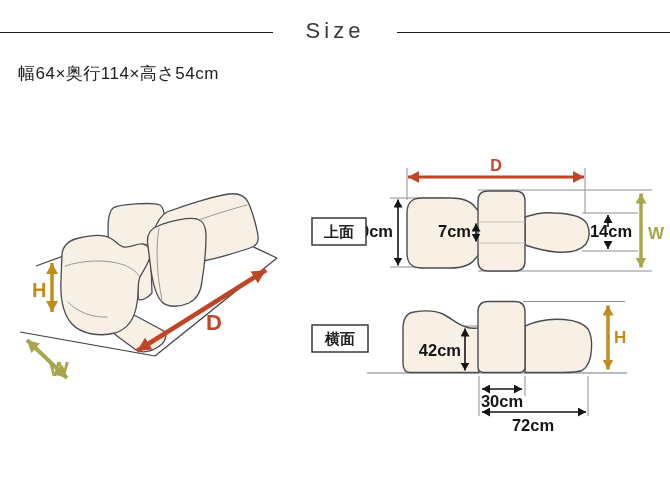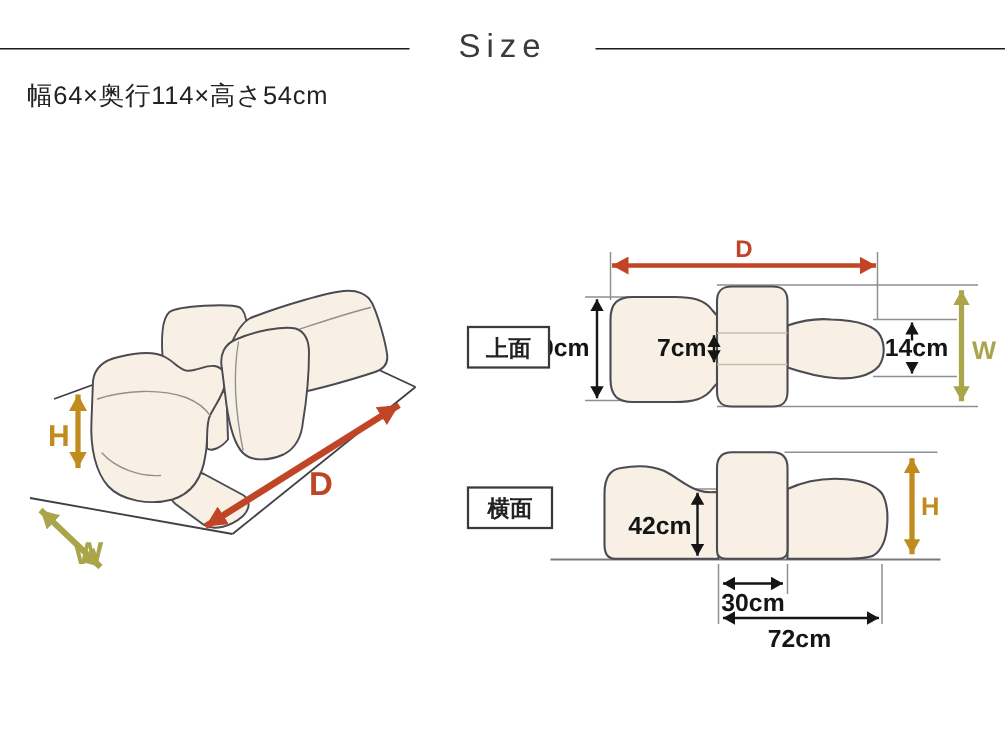--- a/index.html
+++ b/index.html
@@ -10,21 +10,21 @@
   
   .header{position:absolute;left:0;top:18px;width:670px;height:26px;
     display:flex;align-items:center;}
   .rule{flex:1 1 auto;height:0;border-top:1.5px solid #1c1c1c;margin-top:2px;}
   .header h1{flex:0 0 auto;margin:0 33px;font-size:22px;font-weight:400;
     letter-spacing:4px;color:#3a3a3a;}
   
   .size-block{position:absolute;left:18px;top:52px;}
   .size-code{font-size:50px;line-height:1;font-weight:600;color:#7b8c98;}
   .size-suffix{font-size:23px;font-weight:500;color:#7b8c98;margin-left:3px;}
-  .dims{font-size:17px;font-weight:500;color:#222;letter-spacing:0.5px;}
+  .dims{margin-top:10px;font-size:17px;font-weight:500;color:#222;letter-spacing:0.5px;}
   svg text{font-family:"Liberation Sans","DejaVu Sans",sans-serif;}
   .meas{font-weight:bold;fill:#151515;font-size:16.5px;}
   .jp-label{font-weight:bold;fill:#222;font-size:15px;}
 </style>
 </head>
 <body>
 
 <div id="stage">
 
   <div class="header">

